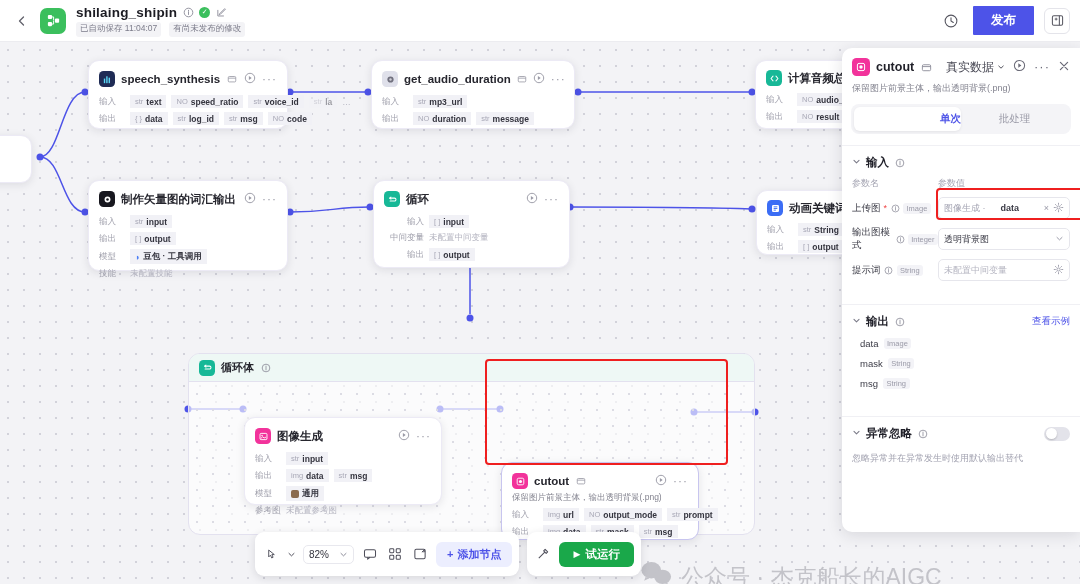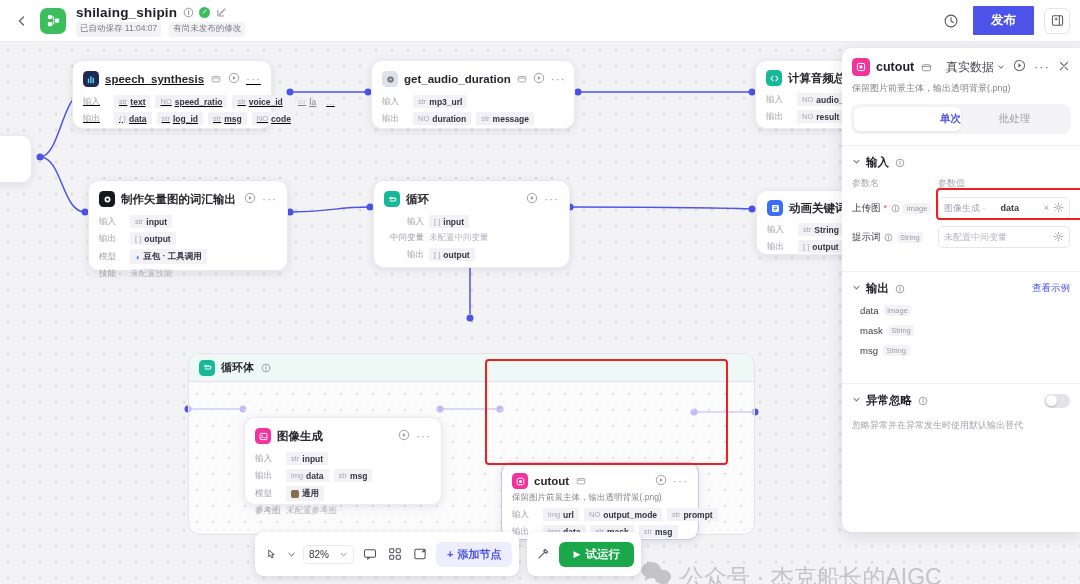--- a/index.html
+++ b/index.html
@@ -242,21 +242,21 @@
           <circle cx="243" cy="367" r="3.5"></circle>
         <circle cx="440" cy="367" r="3.5"></circle>
           <circle cx="500" cy="367" r="3.5"></circle>
         <circle cx="694" cy="370" r="3.5"></circle>
           <circle cx="755" cy="370" r="3.5"></circle>
       </g>
     </svg>
 
     <div class="node" style="left:-38px; top:93px; width:70px; height:48px;"></div>
 
-    <div class="node" style="left:72px; top:18px; width:200px; height:69px;text-decoration:underline;">
+    <div class="node" style="left:88px; top:18px; width:200px; height:69px;">
       <div class="node-head">
         <span class="node-ico" style="background:#1f2b55;">
           <svg width="11" height="11" viewBox="0 0 12 12">
               <rect x="2" y="5" width="1.5" height="5" fill="#5ad6f5"></rect>
               <rect x="4.6" y="2.5" width="1.5" height="7.5" fill="#5ad6f5"></rect>
               <rect x="7.2" y="4" width="1.5" height="6" fill="#5ad6f5"></rect>
             </svg>
         </span>
         <span class="node-name">speech_synthesis</span>
         <span class="ic-sm" style="color:#9a9aa6;">
@@ -801,20 +801,42 @@
               <svg width="11" height="11" viewBox="0 0 12 12" fill="none">
                   <circle cx="6" cy="6" r="1.7" stroke="currentColor" stroke-width="1"></circle>
                   <path d="M6 1.3v1.3M6 9.4v1.3M1.3 6h1.3M9.4 6h1.3M2.7 2.7l.9.9M8.4 8.4l.9.9M9.3 2.7l-.9.9M3.6 8.4l-.9.9" stroke="currentColor" stroke-width="1" stroke-linecap="round"></path>
                 </svg>
             </span>
           </span>
         </div>
         <div class="sel-ring" style="left:84px; top:-9px; width:156px; height:32px;"></div>
       </div>
 
+      <div class="frow">
+        <div class="fname">
+          <span>输出图模式</span>
+          <span class="ic-sm" style="width:10px;height:10px;">
+            <svg width="9" height="9" viewBox="0 0 12 12" fill="none">
+                <circle cx="6" cy="6" r="4.6" stroke="currentColor" stroke-width="1"></circle>
+                <path d="M6 5.3v3M6 3.7v.6" stroke="currentColor" stroke-width="1" stroke-linecap="round"></path>
+              </svg>
+          </span>
+          <span class="ftag">Integer</span>
+        </div>
+        <div class="fctl">
+          <span class="fval">透明背景图</span>
+          <span class="tail">
+            <span>
+              <svg width="9" height="9" viewBox="0 0 10 10" fill="none">
+                  <path d="M2.2 3.8L5 6.5l2.8-2.7" stroke="currentColor" stroke-width="1.1" stroke-linecap="round" stroke-linejoin="round"></path>
+                </svg>
+            </span>
+          </span>
+        </div>
+      </div>
 
       <div class="frow">
         <div class="fname">
           <span>提示词</span>
           <span class="ic-sm" style="width:10px;height:10px;">
             <svg width="9" height="9" viewBox="0 0 12 12" fill="none">
                 <circle cx="6" cy="6" r="4.6" stroke="currentColor" stroke-width="1"></circle>
                 <path d="M6 5.3v3M6 3.7v.6" stroke="currentColor" stroke-width="1" stroke-linecap="round"></path>
               </svg>
           </span>

